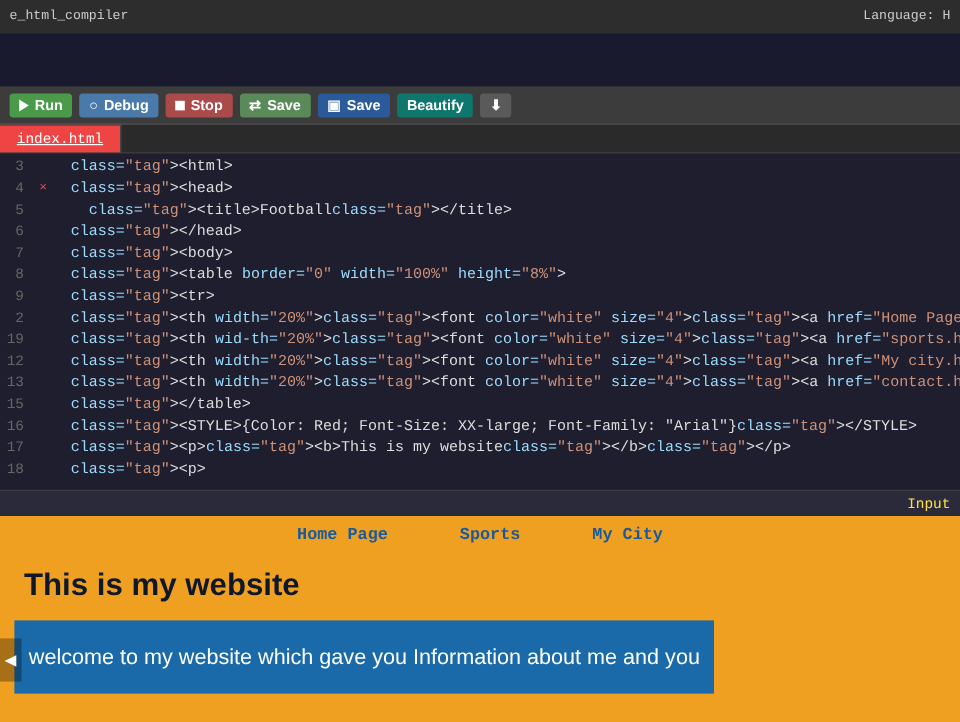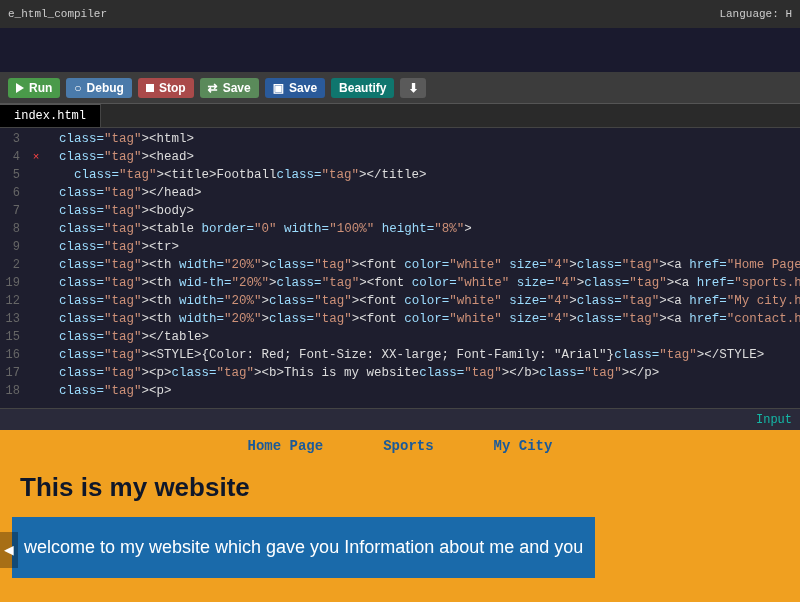--- a/index.html
+++ b/index.html
@@ -60,29 +60,30 @@
     .tab-bar {
       background: #2a2a2a;
       height: 24px;
       display: flex;
       align-items: center;
       padding: 0 0;
       border-bottom: 1px solid #444;
     }
 
     .tab-active {
-      background: #000000;
+      background: #ef4444;
       color: #fff;
       padding: 3px 14px;
       font-size: 12px;
       border-right: 1px solid #444;
       border-top: 1px solid #555;
       height: 100%;
       display: flex;
       align-items: center;
+      text-decoration: underline;
     }
 
     
     .editor-area {
       background: #1e1e2e;
       height: 280px;
       overflow: hidden;
       position: relative;
     }
 
@@ -127,21 +128,21 @@
     .attr-val { color: #ce9178; }
 
     
     .bottom-input-bar {
       background: #2a2a3a;
       height: 22px;
       display: flex;
       align-items: center;
       padding: 0 8px;
       border-top: 1px solid #444;
-      color: #14b8a6;
+      color: #fde047;
       font-size: 12px;
     }
 
     .input-label {
       margin-left: auto;
     }
 
     
     .preview-area {
       background: #f0a020;

